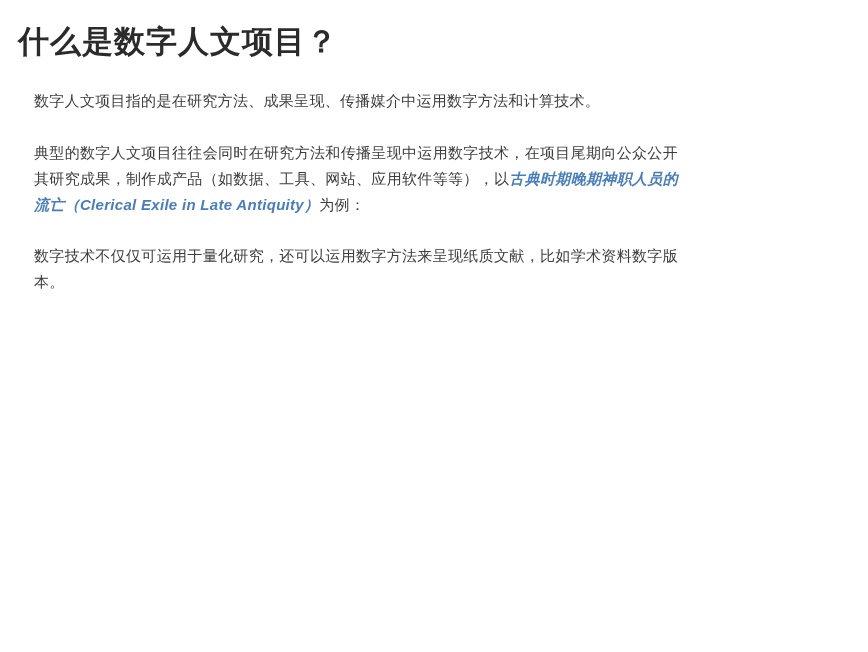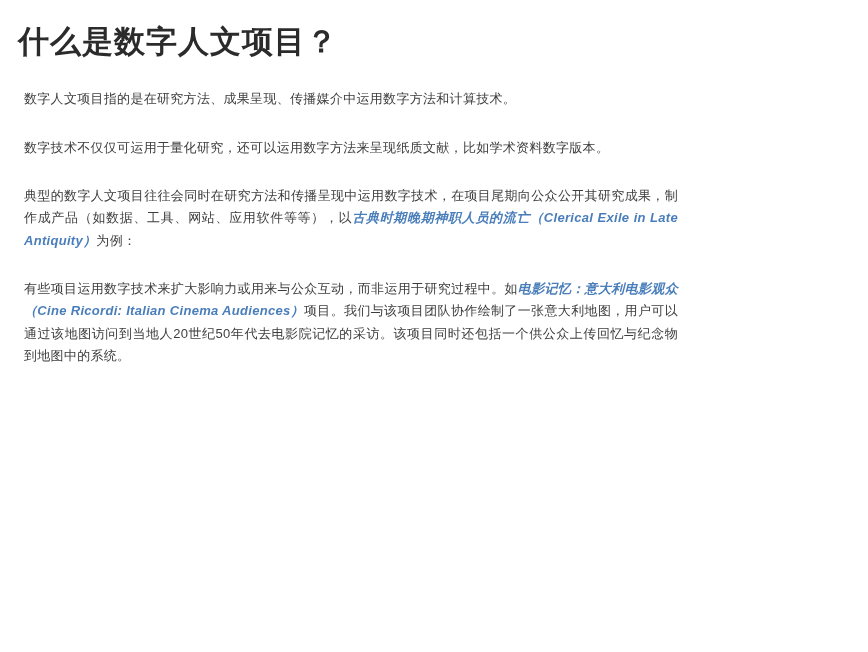--- a/index.html
+++ b/index.html
@@ -23,24 +23,24 @@
   }
   .article-title {
     font-size: 31px;
     font-weight: bold;
     color: #2b2b2b;
     letter-spacing: 1px;
     margin: 0 0 26px 0;
     line-height: 1.3;
   }
   .para {
-    font-size: 13px;
+    font-size: 15px;
     line-height: 1.72;
     color: #3d3d3d;
-    margin: 0 0 26px 6px;
+    margin: 0 0 26px 16px;
     letter-spacing: 0.3px;
     text-align: justify;
   }
   .para:last-child {
     margin-bottom: 0;
   }
   .ref-link {
     color: #4a7ebb;
     font-style: italic;
     text-decoration: none;
@@ -50,17 +50,16 @@
     font-weight: bold;
   }
 </style>
 </head>
 <body>
 
 <div class="page">
   <h1 class="article-title">什么是数字人文项目？</h1>
   <div id="article-body">
       <p class="para"><span>数字人文项目指的是在研究方法、成果呈现、传播媒介中运用数字方法和计算技术。</span></p>
+      <p class="para"><span>典型的数字人文项目往往会同时在研究方法和传播呈现中运用数字技术，在项目尾期向公众公开其研究成果，制作成产品（如数据、工具、网站、应用软件等等），以</span><a class="ref-link bold-cn" href="#">古典时期晚期神职人员的流亡（Clerical Exile in Late Antiquity）</a><span>为例：</span></p>
       <p class="para"><span>数字技术不仅仅可运用于量化研究，还可以运用数字方法来呈现纸质文献，比如学术资料数字版本。</span></p>
-      <p class="para"><span>典型的数字人文项目往往会同时在研究方法和传播呈现中运用数字技术，在项目尾期向公众公开其研究成果，制作成产品（如数据、工具、网站、应用软件等等），以</span><a class="ref-link bold-cn" href="#">古典时期晚期神职人员的流亡（Clerical Exile in Late Antiquity）</a><span>为例：</span></p>
-      <p class="para"><span>有些项目运用数字技术来扩大影响力或用来与公众互动，而非运用于研究过程中。如</span><a class="ref-link bold-cn" href="#">电影记忆：意大利电影观众（Cine Ricordi: Italian Cinema Audiences）</a><span>项目。我们与该项目团队协作绘制了一张意大利地图，用户可以通过该地图访问到当地人20世纪50年代去电影院记忆的采访。该项目同时还包括一个供公众上传回忆与纪念物到地图中的系统。</span></p>
     </div>
 </div>
 
 </body></html>

